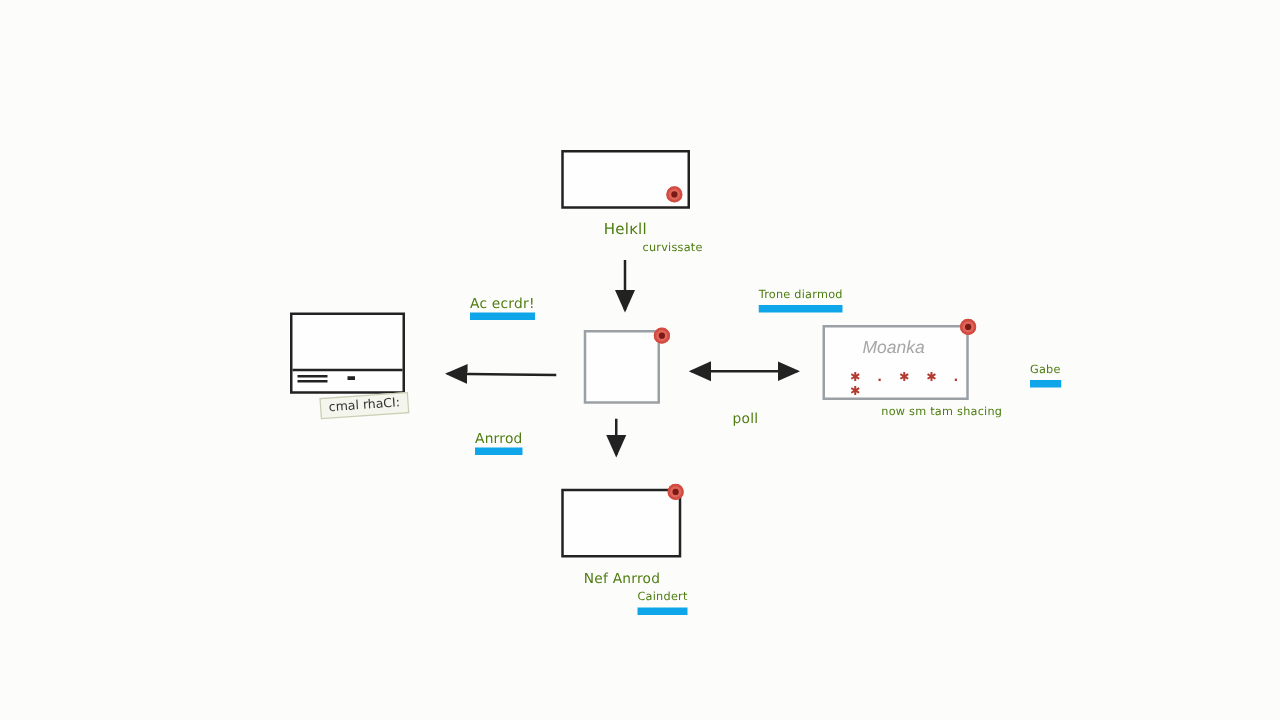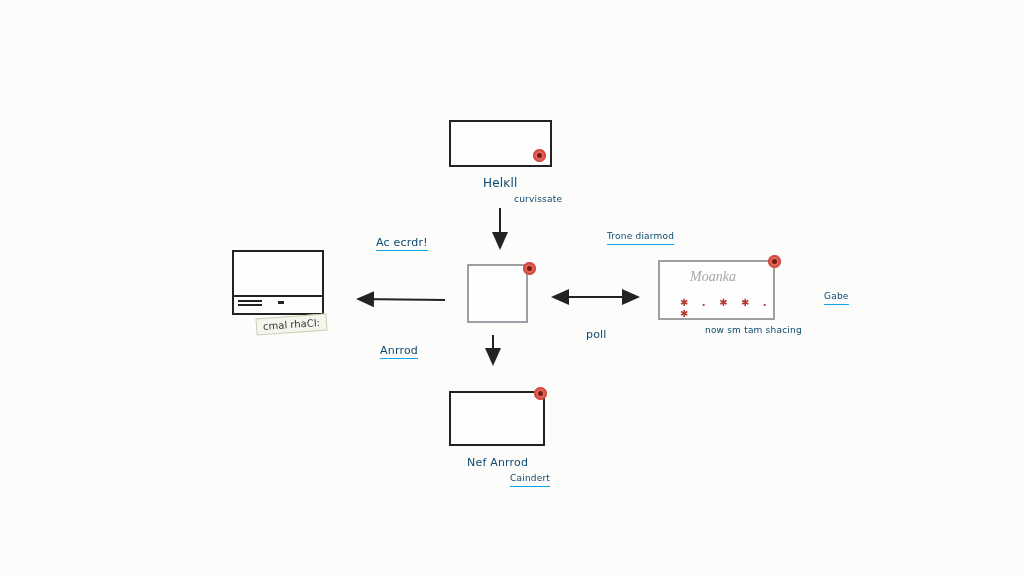--- a/index.html
+++ b/index.html
@@ -39,45 +39,45 @@
     left: 4px; top: 4px;
     width: 5px; height: 5px;
     border-radius: 50%;
     background: #7a1a14;
   }
   .label {
     position: absolute;
     font-size: 11px;
     line-height: 13px;
     white-space: nowrap;
-    color: #0c4a6e;
+    color: #4d7c0f;
     letter-spacing: 0.2px;
   }
   .label.small { font-size: 9px; margin-left: 36px; }
   .underline {
-    border-bottom: 1px solid #0ea5e9;
+    border-bottom: 6px solid #0ea5e9;
     padding-bottom: 1px;
   }
   .note {
     position: absolute;
     background: #f4f6ee;
     border: 1.5px solid #c9cfb4;
     font-size: 10px;
     padding: 2px 6px;
     transform: rotate(-4deg);
     color: #333;
   }
   svg.arrows {
     position: absolute;
     left: 0; top: 0;
   }
   .muted {
     color: #a6a6a6;
     font-size: 14px;
-    font-family: Liberation Serif, serif;
+    font-family: Liberation Sans, sans-serif;
     font-style: italic;
   }
   .stars {
     color: #b33a30;
     font-size: 10px;
     letter-spacing: 5px;
     font-weight: bold;
   }
 </style>
 </head>

